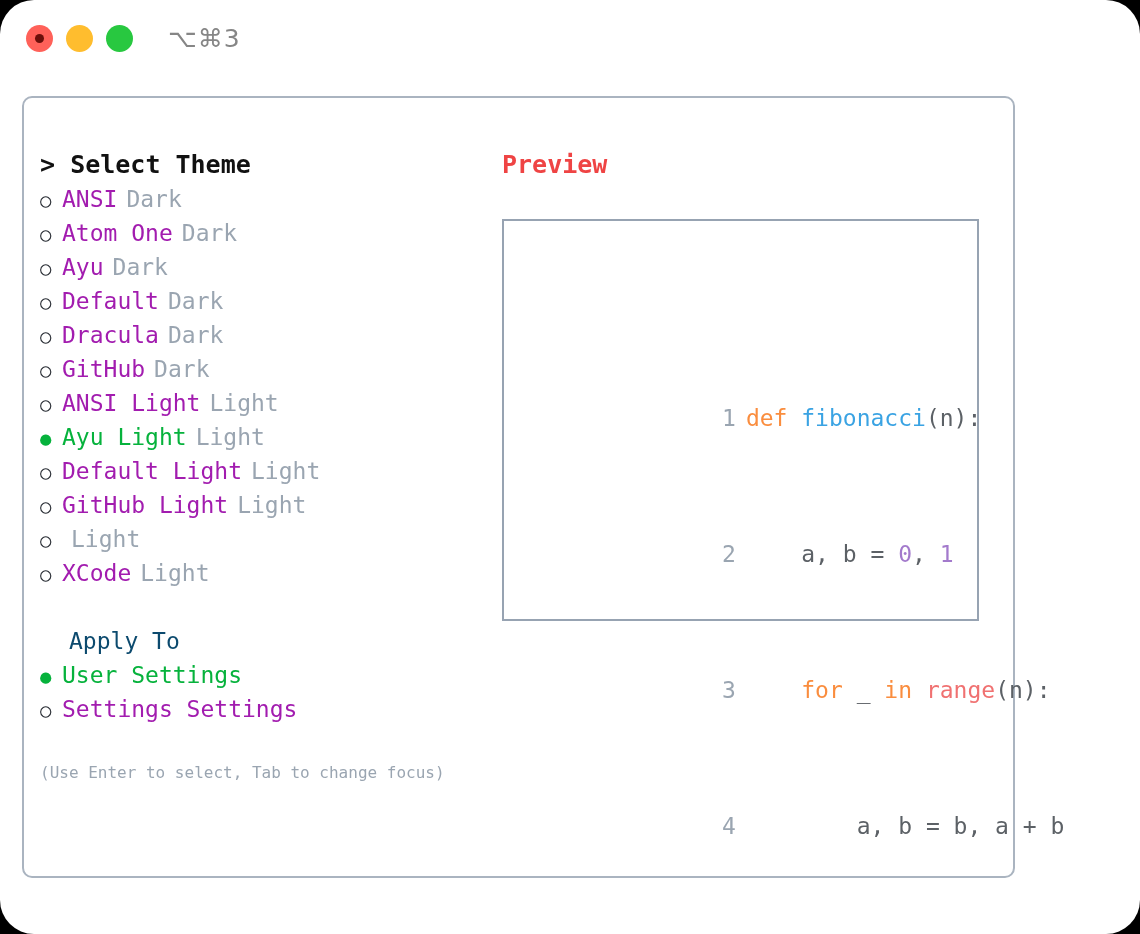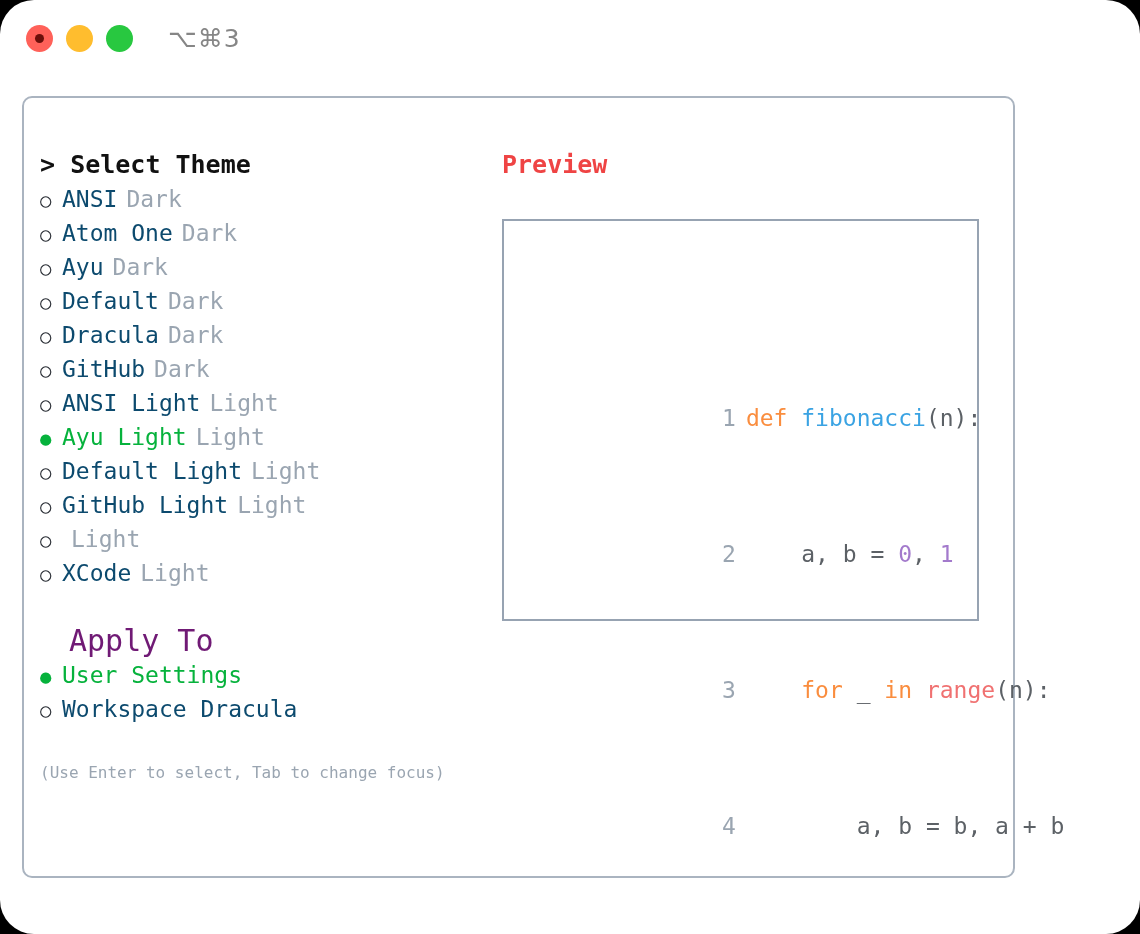--- a/index.html
+++ b/index.html
@@ -120,32 +120,32 @@
   }
   .bullet {
     display: inline-block;
     width: 22px;
     flex: 0 0 22px;
     color: #2b2f36;
     font-size: 19px;
   }
   .bullet.on { color: #06b23c; }
   .opt-label {
-    color: #0c4a6e;
+    color: #a21caf;
     letter-spacing: 0px;
   }
   .opt-row.selected .opt-label { color: #06b23c; }
   .opt-tag {
     color: #9aa5b1;
     margin-left: 9px;
   }
 
   .apply-title {
-    font-size: 30px;
-    color: #701a75;
+    font-size: 23px;
+    color: #0c4a6e;
     height: 34px;
     line-height: 34px;
     padding-left: 29px;
     white-space: nowrap;
   }
   .spacer-block { height: 34px; }
 
   .hint {
     margin-top: 30px;
     font-size: 16px;
@@ -302,21 +302,21 @@
 
         <div class="apply-title">Apply To</div>
 
         <div>
           <div class="opt-row selected">
             <span class="bullet on">●</span>
             <span class="opt-label">User Settings</span>
           </div>
           <div class="opt-row">
             <span class="bullet">○</span>
-            <span class="opt-label">Workspace Dracula</span>
+            <span class="opt-label">Settings Settings</span>
           </div>
         </div>
 
         <div class="hint">(Use Enter to select, Tab to change focus)</div>
       </div>
 
       <div class="right-col">
         <div class="preview-title">Preview</div>
 
         <div class="preview-box">

